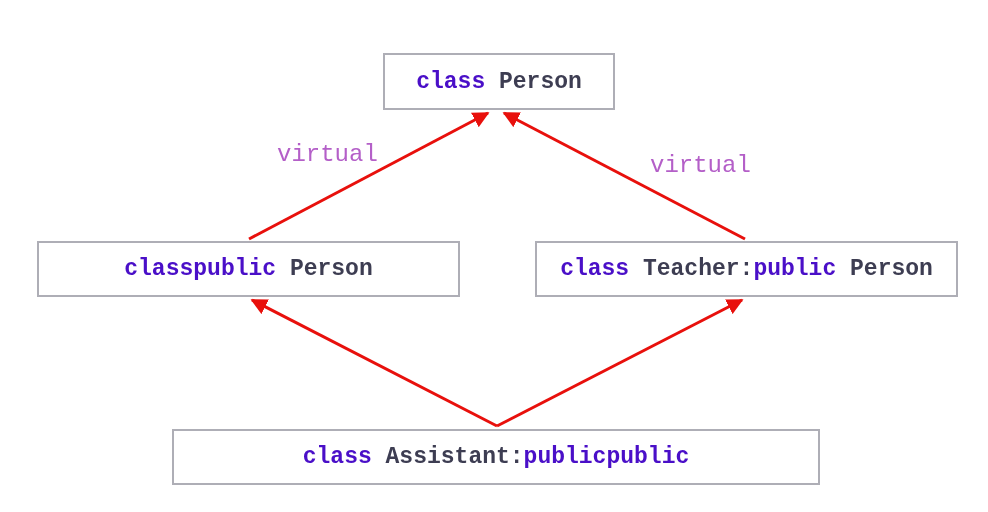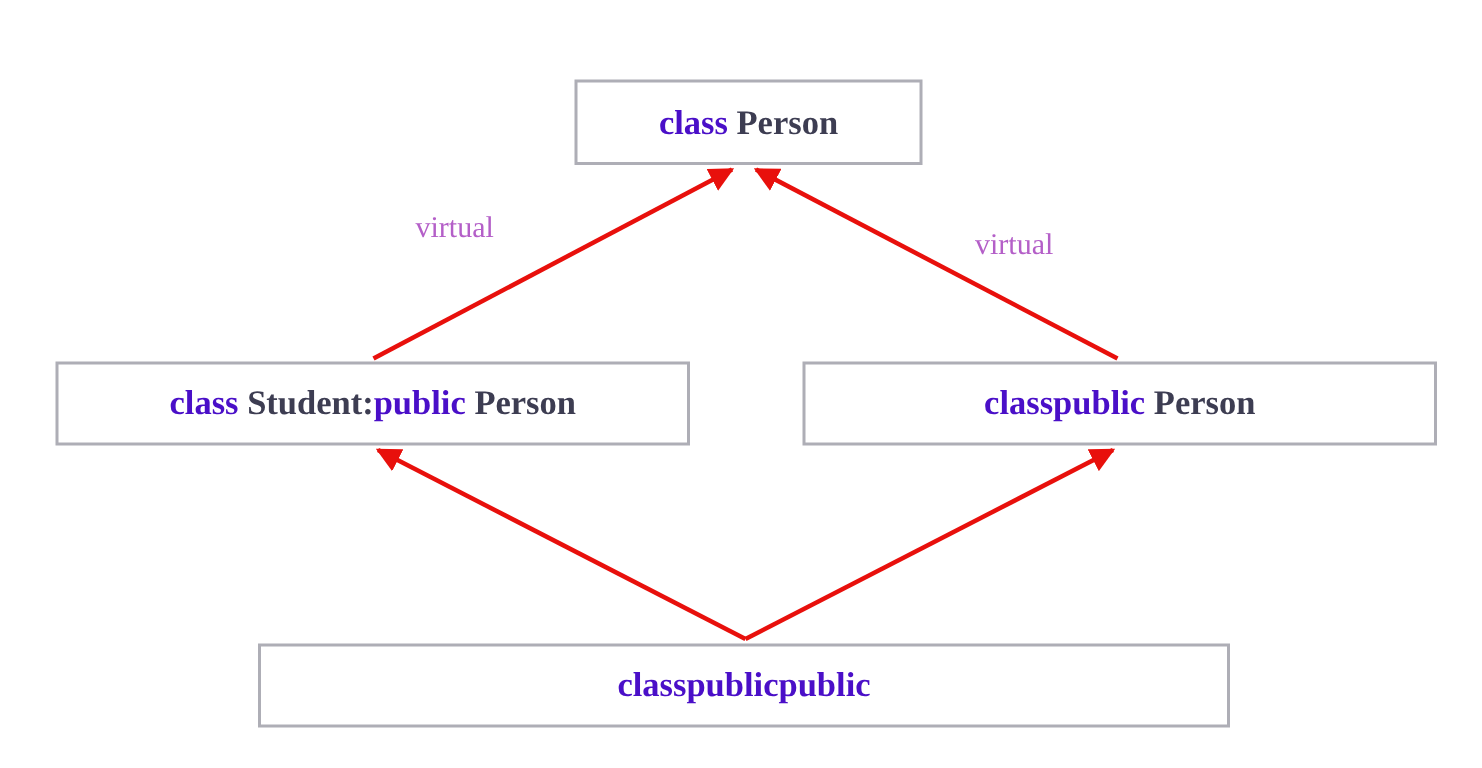--- a/index.html
+++ b/index.html
@@ -6,21 +6,21 @@
     margin: 0;
     padding: 0;
     background: var(--background, #ffffff);
   }
   .canvas {
     position: relative;
     width: 988px;
     height: 512px;
     background: var(--background, #ffffff);
     overflow: hidden;
-    font-family: Liberation Serif, serif;
+    font-family: Liberation Mono, monospace;
   }
   .arrow-layer {
     position: absolute;
     left: 0; top: 0;
     width: 988px; height: 512px;
   }
   .arrow-layer line {
     stroke: var(--arrow, #e8100c);
     stroke-width: 3;
   }
@@ -39,21 +39,21 @@
     z-index: 2;
   }
   .kw { color: var(--keyword, #4a0fc8); }
   .tx { color: var(--text, #3d3d52); }
   .node-person    { left: 383px; top: 53px;  width: 232px; height: 57px; }
   .node-student   { left: 37px;  top: 241px; width: 423px; height: 56px; }
   .node-teacher   { left: 535px; top: 241px; width: 423px; height: 56px; }
   .node-assistant { left: 172px; top: 429px; width: 648px; height: 56px; }
   .virtual-label {
     position: absolute;
-    font-size: 20px;
+    font-size: 24px;
     font-weight: normal;
     color: var(--virtual-label, #b45fc8);
     white-space: pre;
     z-index: 2;
   }
   .virtual-left  { left: 277px; top: 141px; }
   .virtual-right { left: 650px; top: 152px; }
 </style>
 </head>
 <body>
@@ -70,27 +70,27 @@
     <line x1="745" y1="239" x2="504" y2="113" marker-end="url(#arrowhead)"></line>
     <line x1="497" y1="426" x2="252" y2="300" marker-end="url(#arrowhead)"></line>
     <line x1="497" y1="426" x2="742" y2="300" marker-end="url(#arrowhead)"></line>
   </svg>
 
   <div class="node node-person">
     <span class="kw">class</span><span class="tx"> Person</span>
   </div>
 
   <div class="node node-student">
-    <span class="kw">class</span><span class="tx"> Student:</span><span class="kw">public</span><span class="tx"> Person</span>
+    <span class="kw">class</span><span class="kw">public</span><span class="tx"> Person</span>
   </div>
 
   <div class="node node-teacher">
-    <span class="kw">class</span><span class="kw">public</span><span class="tx"> Person</span>
+    <span class="kw">class</span><span class="tx"> Teacher:</span><span class="kw">public</span><span class="tx"> Person</span>
   </div>
 
   <div class="node node-assistant">
-    <span class="kw">class</span><span class="kw">public</span><span class="kw">public</span>
+    <span class="kw">class</span><span class="tx"> Assistant:</span><span class="kw">public</span><span class="kw">public</span>
   </div>
 
   <div class="virtual-label virtual-left">virtual</div>
   <div class="virtual-label virtual-right">virtual</div>
 
 </div>
 
 </body></html>

